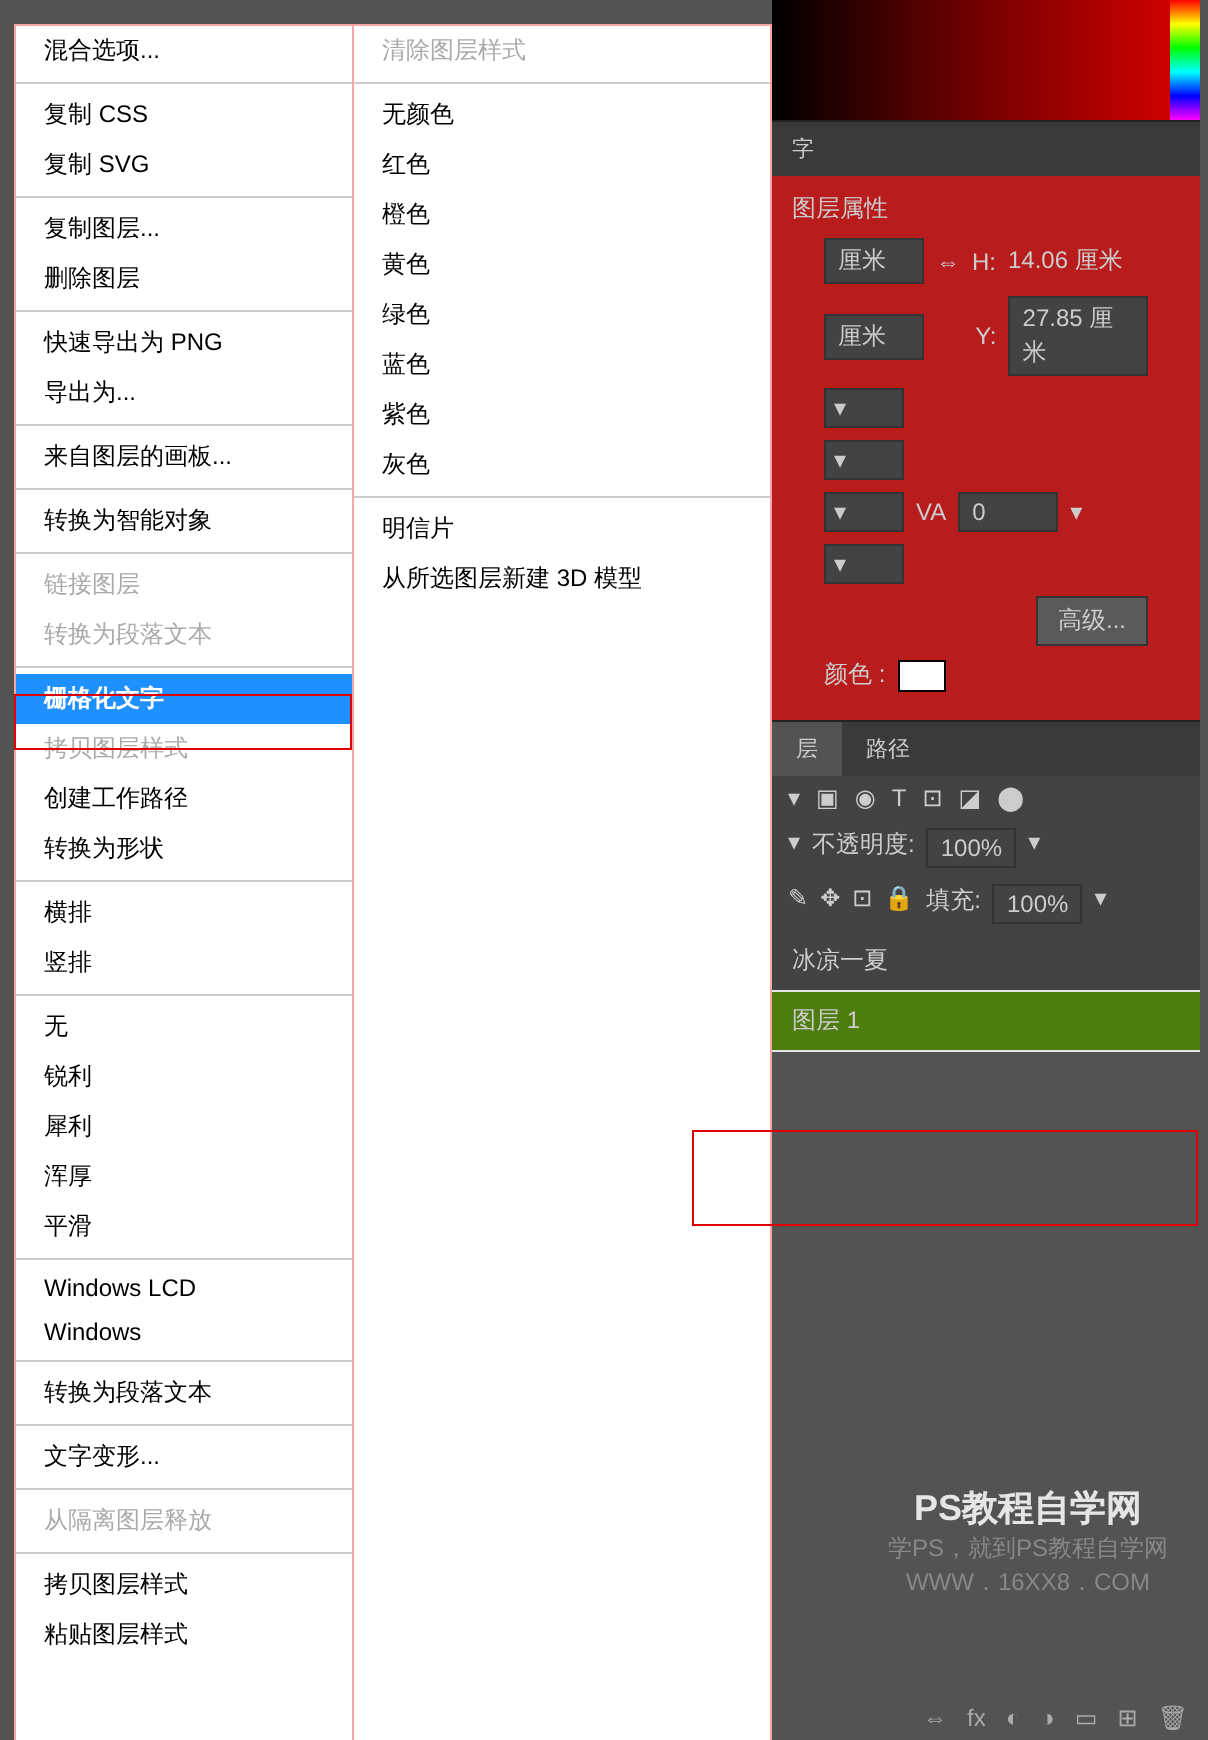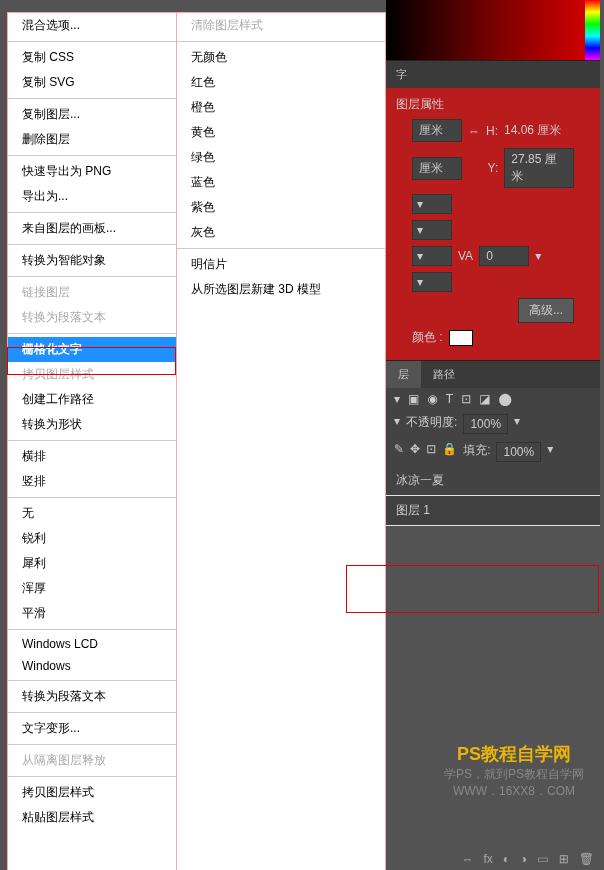--- a/index.html
+++ b/index.html
@@ -24,21 +24,21 @@
 .dd{background:#434343;border:1px solid #333;padding:2px 4px;width:40px;display:inline-block;}
 .btn{background:#5a5a5a;border:1px solid #333;padding:3px 10px;color:#ccc;}
 .swatch{width:24px;height:16px;background:#fff;border:1px solid #000;}
 .layers-hdr{background:#3a3a3a;display:flex;border-top:1px solid #222;}
 .tab{padding:6px 12px;font-size:11px;}
 .tab.act{background:#535353;}
 .lrow{background:#434343;padding:6px 10px;display:flex;align-items:center;gap:8px;border-bottom:1px solid #e5e5e5;}
 .ltools{display:flex;gap:8px;padding:4px 8px;background:#434343;align-items:center;}
 .icon-row{display:flex;gap:6px;padding:4px 8px;background:#434343;font-size:11px;}
 .wm{position:absolute;right:20px;bottom:70px;text-align:center;color:#888;font-size:14px;}
-.wm-big{font-size:18px;color:#eab308;font-weight:bold;}
+.wm-big{font-size:18px;color:#e5e5e5;font-weight:bold;}
 .btm-icons{position:absolute;bottom:4px;right:10px;display:flex;gap:10px;color:#aaa;font-size:13px;}
 </style>
 </head>
 <body>
 
 <div class="menu-col menu1">
 <div class="mi">混合选项...</div>
 <div class="sep"></div>
 <div class="mi">复制 CSS</div>
 <div class="mi">复制 SVG</div>
@@ -166,21 +166,21 @@
 <span>✥</span>
 <span>⊡</span>
 <span>🔒</span>
 <span>填充:</span>
 <span class="fld" style="min-width:38px">100%</span>
 <span>▾</span>
 </div>
 <div class="lrow">
 <span>冰凉一夏</span>
 </div>
-<div class="lrow" style="background:#404040">
+<div class="lrow" style="background:#4d7c0f">
 <span>图层 1</span>
 </div>
 </div>
 
 <div class="red-box rb1"></div>
 <div class="red-box rb2"></div>
 
 <div class="wm">
 <div class="wm-big">PS教程自学网</div>
 <div>学PS，就到PS教程自学网</div>

